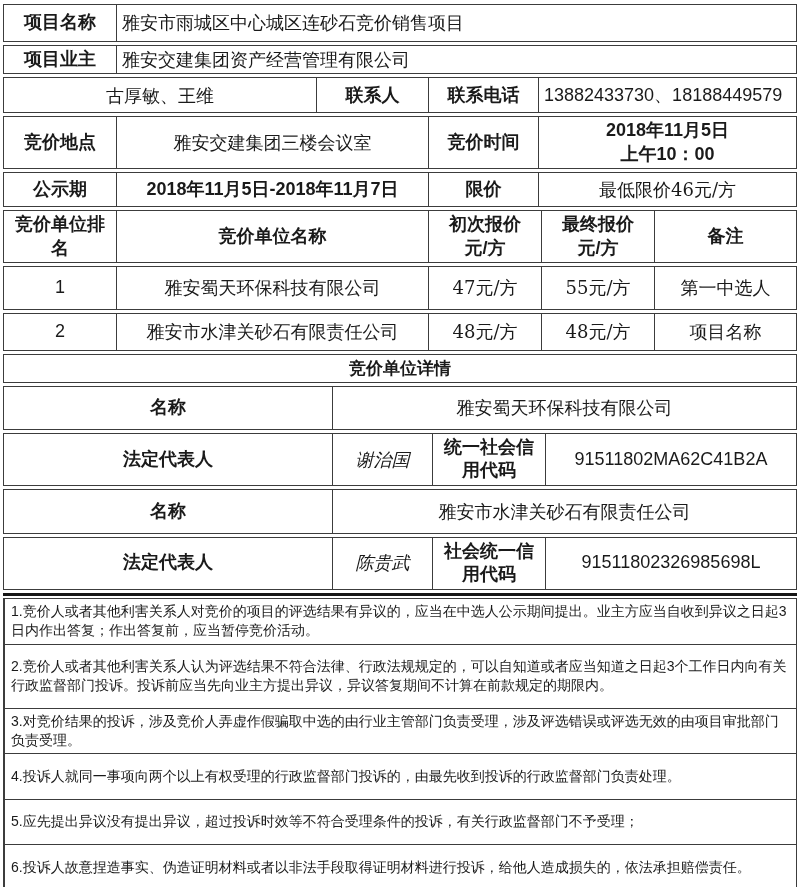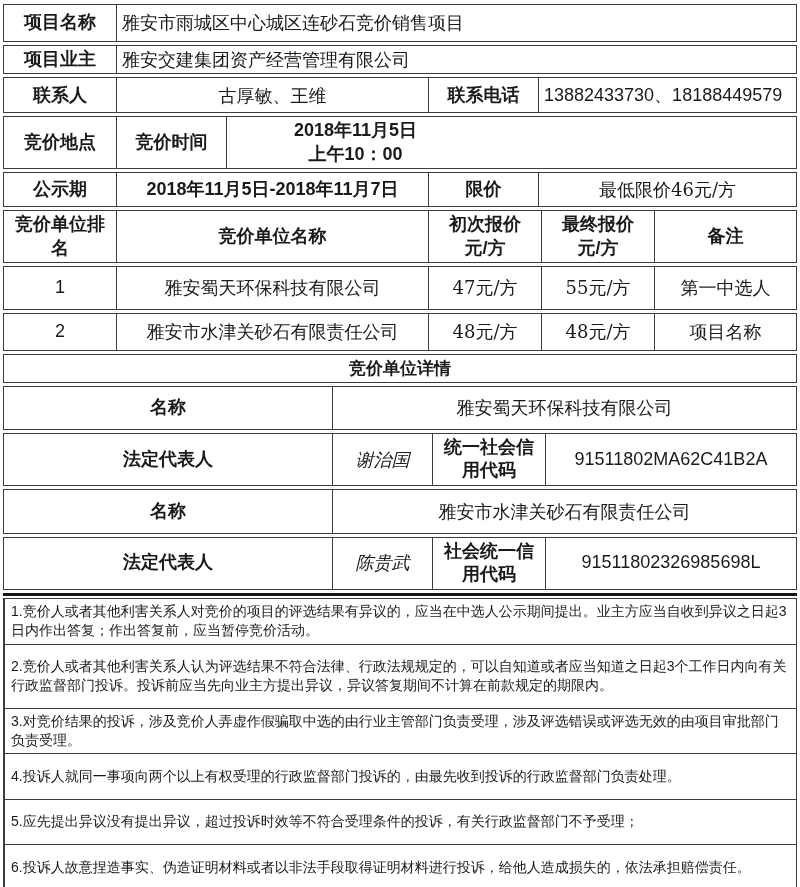--- a/index.html
+++ b/index.html
@@ -79,28 +79,29 @@
     <div class="cell label c-label">项目名称</div>
     <div class="cell kai c-mid left">雅安市雨城区中心城区连砂石竞价销售项目</div>
   </div>
 
   <div class="row h28">
     <div class="cell label c-label">项目业主</div>
     <div class="cell kai c-mid left">雅安交建集团资产经营管理有限公司</div>
   </div>
 
   <div class="row h36">
+    <div class="cell kai c-mid">古厚敏、王维</div>
     <div class="cell label c-label">联系人</div>
-    <div class="cell kai c-mid">古厚敏、王维</div>
     <div class="cell label c-l2">联系电话</div>
     <div class="cell num c-r left">13882433730、18188449579</div>
   </div>
 
   <div class="row h50">
     <div class="cell label c-label">竞价地点</div>
+    <div class="cell kai c-mid">雅安交建集团三楼会议室</div>
     <div class="cell label c-l2">竞价时间</div>
     <div class="cell num bolddate c-r twoline">
       <span>
         <span>2018年11月5日</span>
         <span>上午10：00</span>
       </span>
     </div>
   </div>
 
   <div class="row h35">

